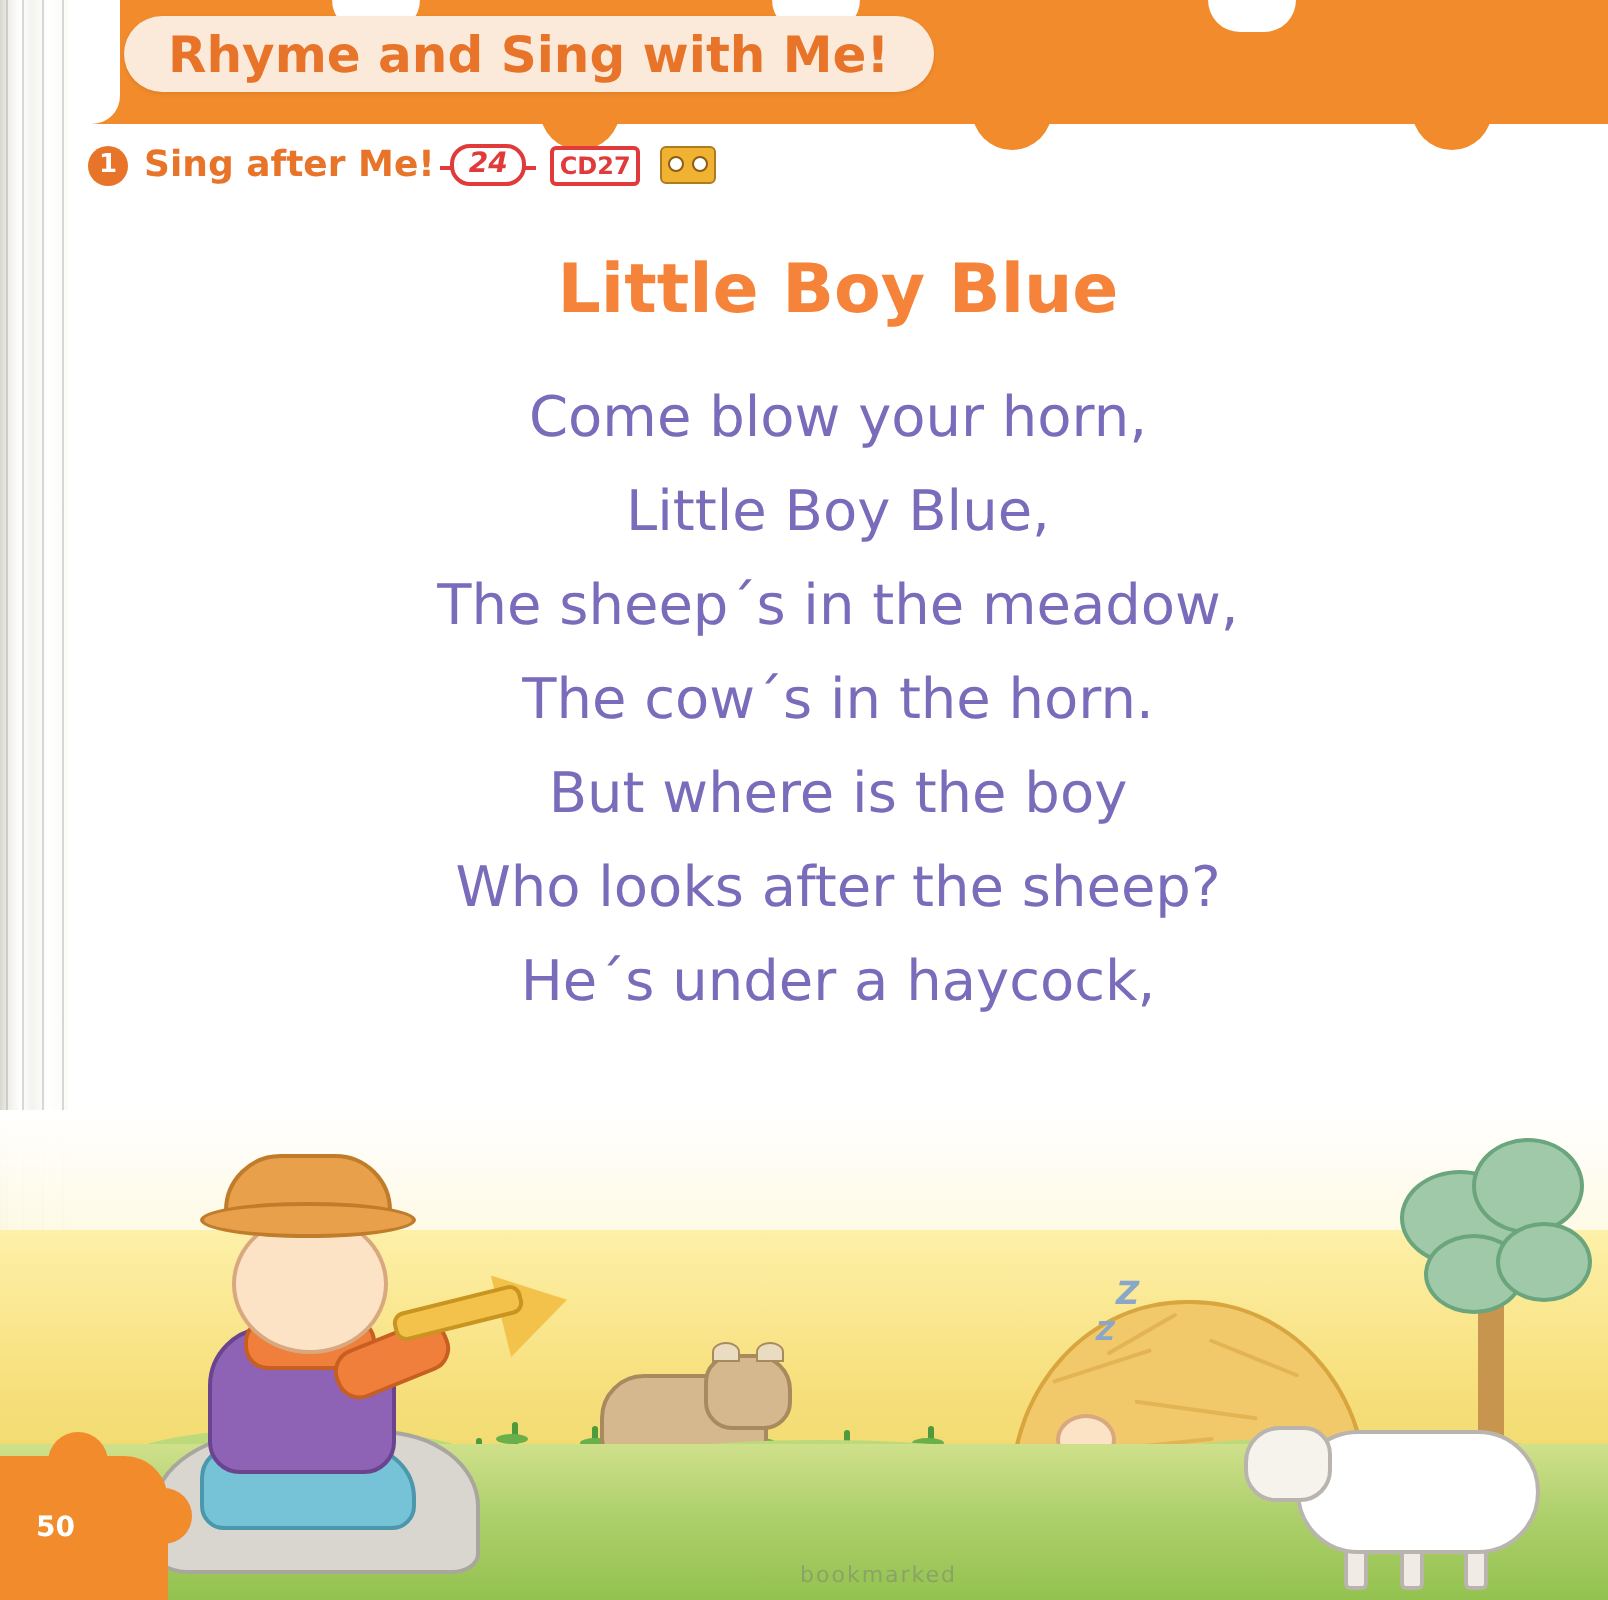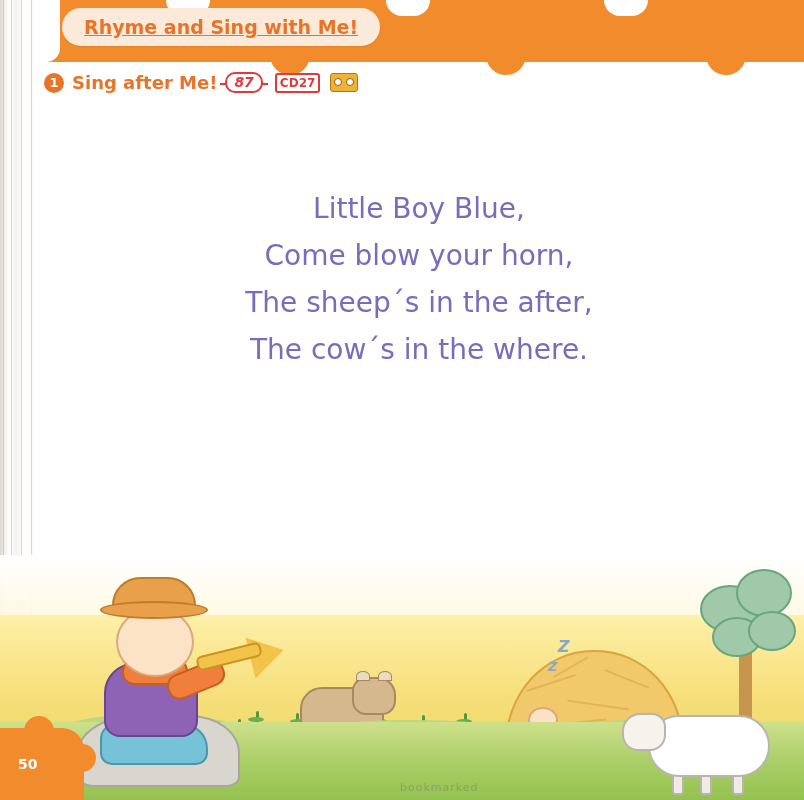--- a/index.html
+++ b/index.html
@@ -69,25 +69,24 @@
     height: 38px;
     padding: 0 22px;
     background: #fbe9da;
     border-radius: 19px;
     display: flex;
     align-items: center;
     box-shadow: 0 1px 2px rgba(0,0,0,0.08);
   }
   .header-tab span {
     color: #e8742a;
-    font-size: 19px;
+    font-size: 25px;
     font-weight: bold;
     font-family: "DejaVu Sans", sans-serif;
     white-space: nowrap;
-    text-decoration: underline;
   }
 
   
   .activity-row {
     position: absolute;
     left: 44px; top: 72px;
     display: flex;
     align-items: center;
     gap: 8px;
   }
@@ -502,34 +501,38 @@
     <div class="puzzle-bump" style="left:672px;"></div>
   </div>
 
   <div class="header-tab">
     <span>Rhyme and Sing with Me!</span>
   </div>
 
   <div class="activity-row">
     <div class="num-bullet">1</div>
     <div class="activity-title">Sing after Me!</div>
-    <div class="track-badge">87</div>
+    <div class="track-badge">24</div>
     <div class="cd-badge">CD27</div>
     <div class="cassette-icon">
       <div class="reel l"></div>
       <div class="reel r"></div>
     </div>
   </div>
 
+  <div class="poem-title">Little Boy Blue</div>
 
   <div class="poem-body">
+    <span class="line">Come blow your horn,</span>
     <span class="line">Little Boy Blue,</span>
-    <span class="line">Come blow your horn,</span>
-    <span class="line">The sheep´s in the after,</span>
-    <span class="line">The cow´s in the where.</span>
+    <span class="line">The sheep´s in the meadow,</span>
+    <span class="line">The cow´s in the horn.</span>
+    <span class="line">But where is the boy</span>
+    <span class="line">Who looks after the sheep?</span>
+    <span class="line">He´s under a haycock,</span>
   </div>
 
   <div class="scene">
     <div class="sky-fade"></div>
     <div class="field"></div>
 
     <div class="tree-trunk"></div>
     <div class="tree-leaf" style="left:700px; top:30px; width:56px; height:44px;"></div>
     <div class="tree-leaf" style="left:736px; top:14px; width:52px; height:44px;"></div>
     <div class="tree-leaf" style="left:712px; top:62px; width:46px; height:36px;"></div>

